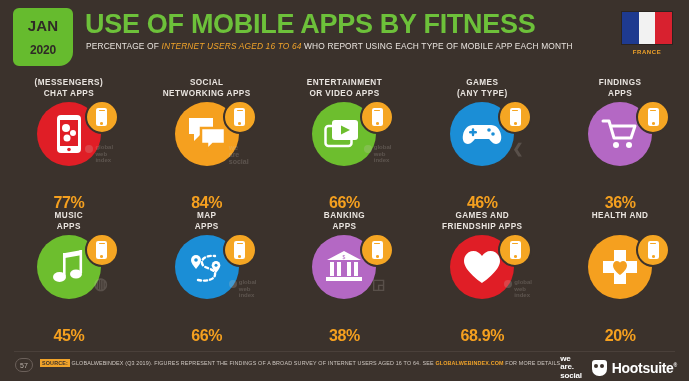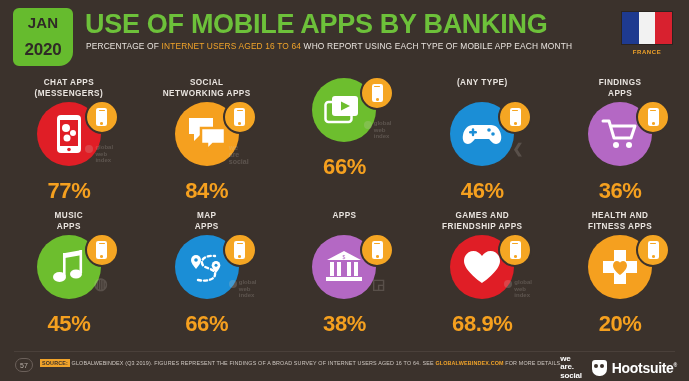--- a/index.html
+++ b/index.html
@@ -17,35 +17,35 @@
     position: absolute; left: 13px; top: 8px;
     width: 60px; height: 58px;
     background: #66bb2e;
     border-radius: 6px 6px 14px 6px;
     display: flex; flex-direction: column;
     align-items: center; justify-content: center;
     color: #2f2a26;
     font-weight: bold; line-height: 1.05;
   }
   .date-badge .m { font-size: 15px; letter-spacing: .2px; }
-  .date-badge .y { font-size: 17px; letter-spacing: -.2px; margin-top: 10px; }
+  .date-badge .y { font-size: 12px; letter-spacing: -.2px; margin-top: 10px; }
 
   .title {
     position: absolute; left: 85px; top: 9px;
     color: #6dc13a;
     font-size: 27px; font-weight: bold;
     letter-spacing: -0.3px;
     white-space: nowrap;
   }
   .subtitle {
     position: absolute; left: 86px; top: 41px;
     font-size: 8.4px; letter-spacing: .15px;
     color: #e8e3de; white-space: nowrap;
   }
-  .subtitle .hl { color: #f0a32a; }
+  .subtitle .hl { color: #f0a32a; font-style: italic; }
 
   .flag-wrap { position: absolute; right: 13px; top: 11px; width: 58px; text-align: center; }
   .flag {
     width: 52px; height: 34px; margin: 0 auto;
     display: flex; border: 1px solid #2b2420;
   }
   .flag i { display: block; height: 100%; flex: 1 1 33.333%; }
   .flag .b { background: #1e3a8f; }
   .flag .w { background: #f2f2f2; }
   .flag .r { background: #d8212f; }
@@ -89,22 +89,22 @@
     content: ""; position: absolute; left: 2.5px; top: 1.6px;
     width: 6px; height: 1px; background: #f5a623; border-radius: 1px;
   }
   .phone-badge .ph::after {
     content: ""; position: absolute; left: 4px; bottom: 1.2px;
     width: 3px; height: 2.4px; border-radius: 50%;
     background: #f5a623;
   }
 
   .pct {
-    color: #f5a01f; font-size: 22px; font-weight: bold;
-    letter-spacing: -.4px; margin-top: 6px; text-align: center;
+    color: #f5a01f; font-size: 16px; font-weight: bold;
+    letter-spacing: -.4px; margin-top: 22px; text-align: center;
   }
 
   
   .wm {
     position: absolute; opacity: .22; pointer-events: none;
     font-size: 6px; line-height: 6.5px; font-weight: bold;
     color: #cfc8c2; text-align: left;
   }
   .wm-gwi { display: flex; align-items: flex-start; gap: 2px; }
   .wm-gwi .dot {
@@ -160,40 +160,40 @@
 </head>
 <body>
 
 <div class="page">
 
   <div class="header">
     <div class="date-badge">
       <span class="m">JAN</span>
       <span class="y">2020</span>
     </div>
-    <div class="title">USE OF MOBILE APPS BY BANKING</div>
+    <div class="title">USE OF MOBILE APPS BY FITNESS</div>
     <div class="subtitle"><span>PERCENTAGE OF </span><span class="hl">INTERNET USERS AGED 16 TO 64</span><span> WHO REPORT USING EACH TYPE OF MOBILE APP EACH MONTH</span></div>
     <div class="flag-wrap">
       <div class="flag">
         <i class="b"></i>
           <i class="w"></i>
           <i class="r"></i>
       </div>
       <div class="flag-label">FRANCE</div>
     </div>
   </div>
 
   <div class="grid">
 
     <div class="row">
 
       <div class="cell">
         <div class="cat-label">
+          <div>(MESSENGERS)</div>
           <div>CHAT APPS</div>
-          <div>(MESSENGERS)</div>
         </div>
         <div class="badge-wrap">
           <div class="main-circle" style="background:#e01e26">
             <svg width="30" height="40" viewBox="0 0 30 40">
                 <rect x="3" y="1" width="24" height="38" rx="4" fill="#fff"></rect>
                 <rect x="6" y="6" width="18" height="26" fill="#e01e26"></rect>
                 <circle cx="15" cy="35.5" r="1.8" fill="#e01e26"></circle>
                 <circle cx="12" cy="14" r="4" fill="#fff"></circle>
                 <circle cx="19" cy="19" r="3" fill="#fff"></circle>
                 <circle cx="13" cy="24" r="3.5" fill="#fff"></circle>
@@ -226,20 +226,24 @@
               <span class="ph"></span>
             </div>
           <div class="wm wm-was" style="left:66%;top:44px">
             <span>we</span><br><span>are</span><br><span>social</span>
           </div>
         </div>
         <div class="pct">84%</div>
       </div>
 
       <div class="cell">
+        <div class="cat-label">
+          <div>ENTERTAINMENT</div>
+          <div>OR VIDEO APPS</div>
+        </div>
         <div class="badge-wrap">
           <div class="main-circle" style="background:#6dbe2e">
             <svg width="40" height="32" viewBox="0 0 40 32">
                 <rect x="1.5" y="8" width="26" height="20" rx="3" fill="none" stroke="#fff" stroke-width="2.5"></rect>
                 <rect x="8" y="2" width="26" height="20" rx="3" fill="#fff"></rect>
                 <path d="M17 7.5l9 4.5-9 4.5z" fill="#6dbe2e"></path>
               </svg>
           </div>
           <div class="phone-badge">
               <span class="ph"></span>
@@ -247,20 +251,21 @@
           <div class="wm wm-gwi" style="left:64%;top:44px">
             <span class="dot"></span>
             <span><span>global</span><br><span>web</span><br><span>index</span></span>
           </div>
         </div>
         <div class="pct">66%</div>
       </div>
 
       <div class="cell">
         <div class="cat-label">
+          <div>GAMES</div>
           <div>(ANY TYPE)</div>
         </div>
         <div class="badge-wrap">
           <div class="main-circle" style="background:#1b8ed6">
             <svg width="44" height="28" viewBox="0 0 44 28">
                 <path d="M13 5h18c5 0 9 4 10 10 1 5-1 9-5 9-3 0-5-3-7-5H15c-2 2-4 5-7 5-4 0-6-4-5-9C4 9 8 5 13 5z" fill="#fff"></path>
                 <rect x="9" y="11" width="8" height="2.4" rx="1.2" fill="#1b8ed6"></rect>
                 <rect x="11.8" y="8.2" width="2.4" height="8" rx="1.2" fill="#1b8ed6"></rect>
                 <circle cx="29" cy="10" r="1.8" fill="#1b8ed6"></circle>
                 <circle cx="33" cy="14" r="1.8" fill="#1b8ed6"></circle>
@@ -342,20 +347,21 @@
           <div class="wm wm-gwi" style="left:66%;top:46px">
             <span class="dot"></span>
             <span><span>global</span><br><span>web</span><br><span>index</span></span>
           </div>
         </div>
         <div class="pct">66%</div>
       </div>
 
       <div class="cell">
         <div class="cat-label">
+          <div>BANKING</div>
           <div>APPS</div>
         </div>
         <div class="badge-wrap">
           <div class="main-circle" style="background:#b468c4">
             <svg width="38" height="34" viewBox="0 0 38 34">
                 <path d="M19 1L2 10h34z" fill="#fff"></path>
                 <rect x="5" y="12" width="4" height="14" fill="#fff"></rect>
                 <rect x="12" y="12" width="4" height="14" fill="#fff"></rect>
                 <rect x="22" y="12" width="4" height="14" fill="#fff"></rect>
                 <rect x="29" y="12" width="4" height="14" fill="#fff"></rect>
@@ -389,21 +395,20 @@
             <span class="dot"></span>
             <span><span>global</span><br><span>web</span><br><span>index</span></span>
           </div>
         </div>
         <div class="pct">68.9%</div>
       </div>
 
       <div class="cell">
         <div class="cat-label">
           <div>HEALTH AND</div>
-          <div>FITNESS APPS</div>
         </div>
         <div class="badge-wrap">
           <div class="main-circle" style="background:#f5a01f">
             <svg width="36" height="36" viewBox="0 0 36 36">
                 <path d="M12 1h12v11h11v12H24v11H12V24H1V12h11z" fill="#fff"></path>
                 <path d="M18 26s-7-5-7-9.5C11 14 12.8 12 15 12c1.3 0 2.4.7 3 1.8.6-1.1 1.7-1.8 3-1.8 2.2 0 4 2 4 4.5C25 21 18 26 18 26z" fill="#f5a01f"></path>
               </svg>
           </div>
           <div class="phone-badge">
               <span class="ph"></span>

